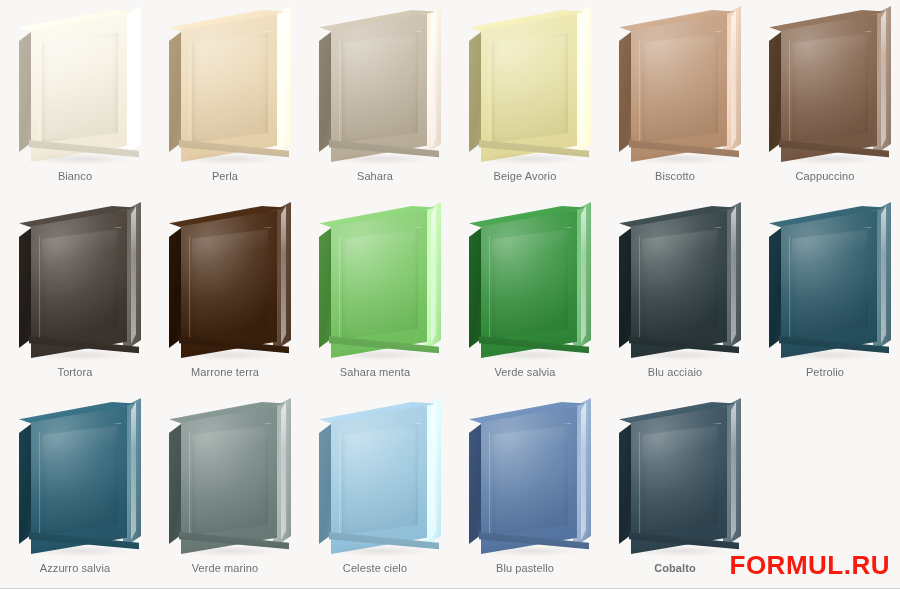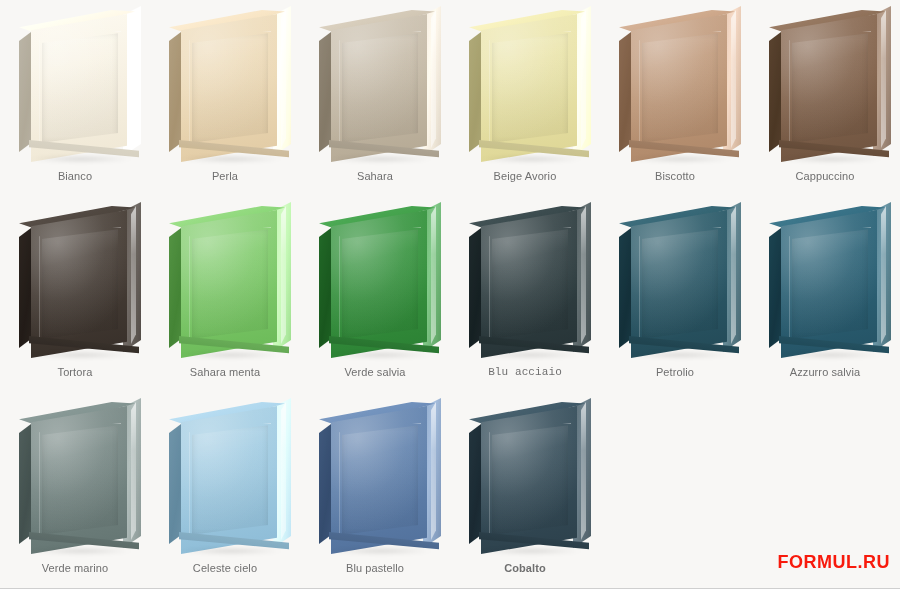--- a/index.html
+++ b/index.html
@@ -190,23 +190,23 @@
     color: #6f6f6f;
     letter-spacing: 0.1px;
     text-align: center;
     white-space: nowrap;
   }
 
   
   #watermark {
     position: absolute;
     right: 10px;
-    bottom: 16px;
+    bottom: 8px;
     font-family: "Liberation Sans", "DejaVu Sans", sans-serif;
-    font-size: 18px;
+    font-size: 26px;
     font-weight: bold;
     letter-spacing: 0.5px;
     color: #f81a0c;
     z-index: 20;
     pointer-events: none;
   }
 
   #bottom-rule {
     position: absolute;
     left: 0;
@@ -320,20 +320,35 @@
           <div class="bevel-line"></div>
           <div class="edge-gloss"></div>
           <div class="face-bottom"></div>
           <div class="block-shadow"></div>
         </div>
       </div>
       <div class="swatch-label" style="color: rgb(111, 111, 111);">Tortora</div>
     </div>
     <div class="swatch-cell">
       <div class="block-stage">
+        <div class="block" style="--c-front-a: #4a2a12; --c-front-b: #42250f; --c-front-c: #341c0a; --c-side-a: #361d0b; --c-side-b: #281505; --c-top-a: #573420; --c-top-b: #452711; --c-edge-a: #472810; --c-edge-b: #55331e; --c-edge-c: #351d0a; --c-bot-a: #291505; --c-bot-b: #432610;">
+          <div class="face-side"></div>
+          <div class="face-edge"></div>
+          <div class="face-top"></div>
+          <div class="face-front"></div>
+          <div class="bevel-line"></div>
+          <div class="edge-gloss"></div>
+          <div class="face-bottom"></div>
+          <div class="block-shadow"></div>
+        </div>
+      </div>
+      <div class="swatch-label" style="color: rgb(111, 111, 111);">Marrone terra</div>
+    </div>
+    <div class="swatch-cell">
+      <div class="block-stage">
         <div class="block" style="--c-front-a: #8ed27a; --c-front-b: #7ec96a; --c-front-c: #6ab957; --c-side-a: #6fbd5b; --c-side-b: #5aa848; --c-top-a: #a2dc90; --c-top-b: #83cd70; --c-edge-a: #8ace76; --c-edge-b: #a0db8e; --c-edge-c: #6bba58; --c-bot-a: #5ca94a; --c-bot-b: #7fca6c;">
           <div class="face-side"></div>
           <div class="face-edge"></div>
           <div class="face-top"></div>
           <div class="face-front"></div>
           <div class="bevel-line"></div>
           <div class="edge-gloss"></div>
           <div class="face-bottom"></div>
           <div class="block-shadow"></div>
         </div>
@@ -361,21 +376,21 @@
           <div class="face-side"></div>
           <div class="face-edge"></div>
           <div class="face-top"></div>
           <div class="face-front"></div>
           <div class="bevel-line"></div>
           <div class="edge-gloss"></div>
           <div class="face-bottom"></div>
           <div class="block-shadow"></div>
         </div>
       </div>
-      <div class="swatch-label" style="color: rgb(111, 111, 111); font-family: Liberation Mono, monospace;">Blu acciaio</div>
+      <div class="swatch-label" style="color: rgb(111, 111, 111);">Blu acciaio</div>
     </div>
     <div class="swatch-cell">
       <div class="block-stage">
         <div class="block" style="--c-front-a: #32616f; --c-front-b: #2b5867; --c-front-c: #234a57; --c-side-a: #254f5c; --c-side-b: #1a3d49; --c-top-a: #43717f; --c-top-b: #2f5e6c; --c-edge-a: #2e5d6b; --c-edge-b: #416f7d; --c-edge-c: #234b58; --c-bot-a: #1b3e4a; --c-bot-b: #2d5a68;">
           <div class="face-side"></div>
           <div class="face-edge"></div>
           <div class="face-top"></div>
           <div class="face-front"></div>
           <div class="bevel-line"></div>
           <div class="edge-gloss"></div>

